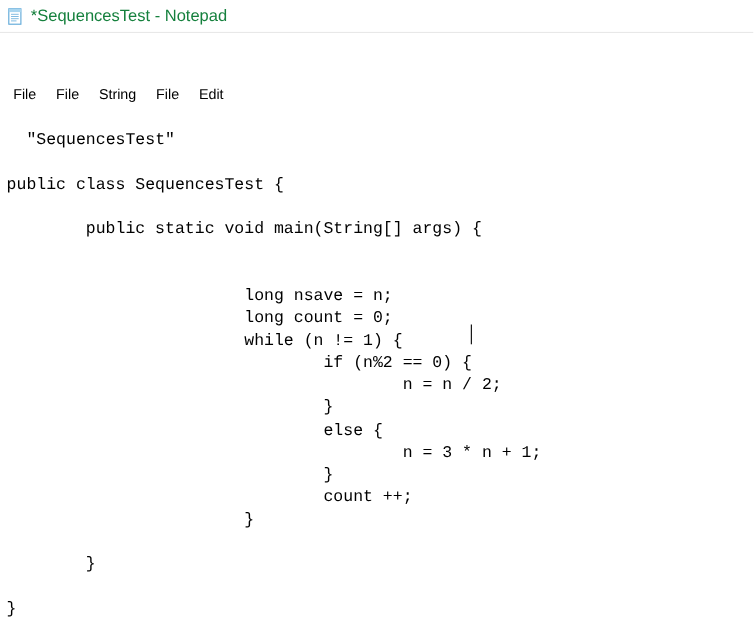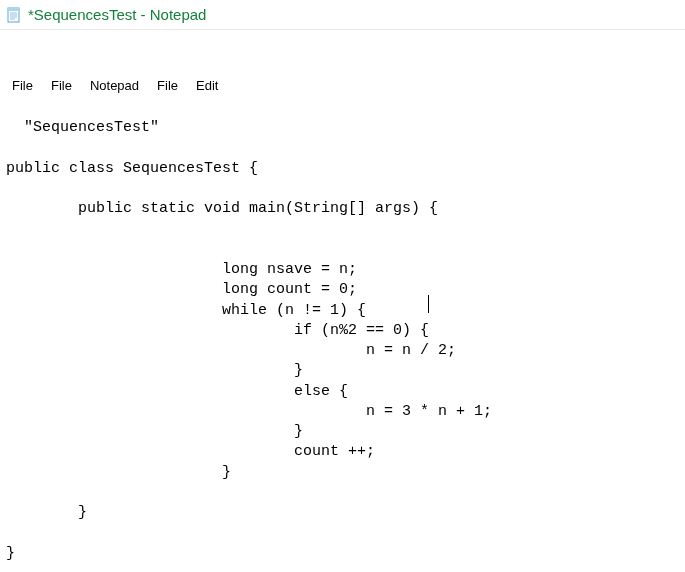--- a/index.html
+++ b/index.html
@@ -85,21 +85,21 @@
       <line x1="4" y1="10" x2="11" y2="10" stroke="#5ba7d8" stroke-width="0.7"></line>
       <line x1="4" y1="12" x2="9" y2="12" stroke="#5ba7d8" stroke-width="0.7"></line>
     </svg>
   </span>
   <span class="window-title">*SequencesTest - Notepad</span>
 </div>
 
 <div class="menubar">
   <div class="menu-item">File</div>
   <div class="menu-item">File</div>
-  <div class="menu-item">Notepad</div>
+  <div class="menu-item">String</div>
   <div class="menu-item">File</div>
   <div class="menu-item">Edit</div>
 </div>
 
 <div class="editor-area">
   <span>"SequencesTest"
 
 public class SequencesTest {
 
         public static void main(String[] args) {

